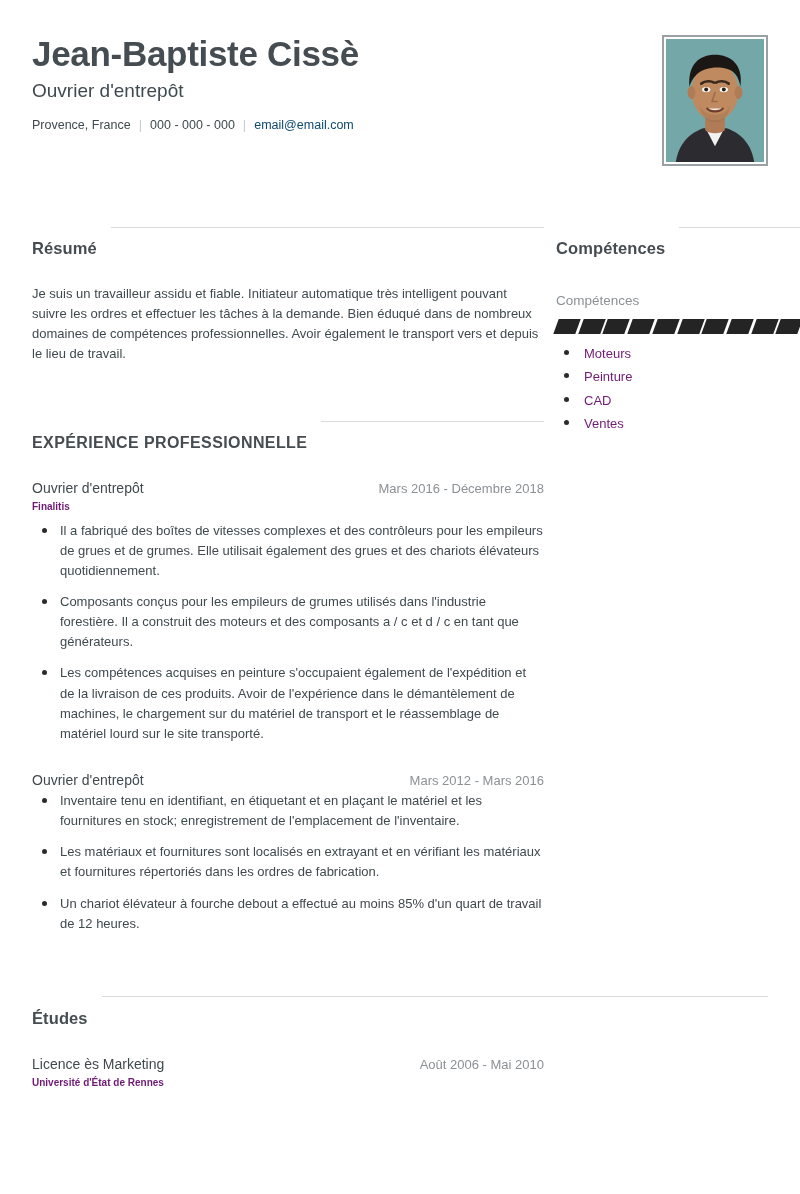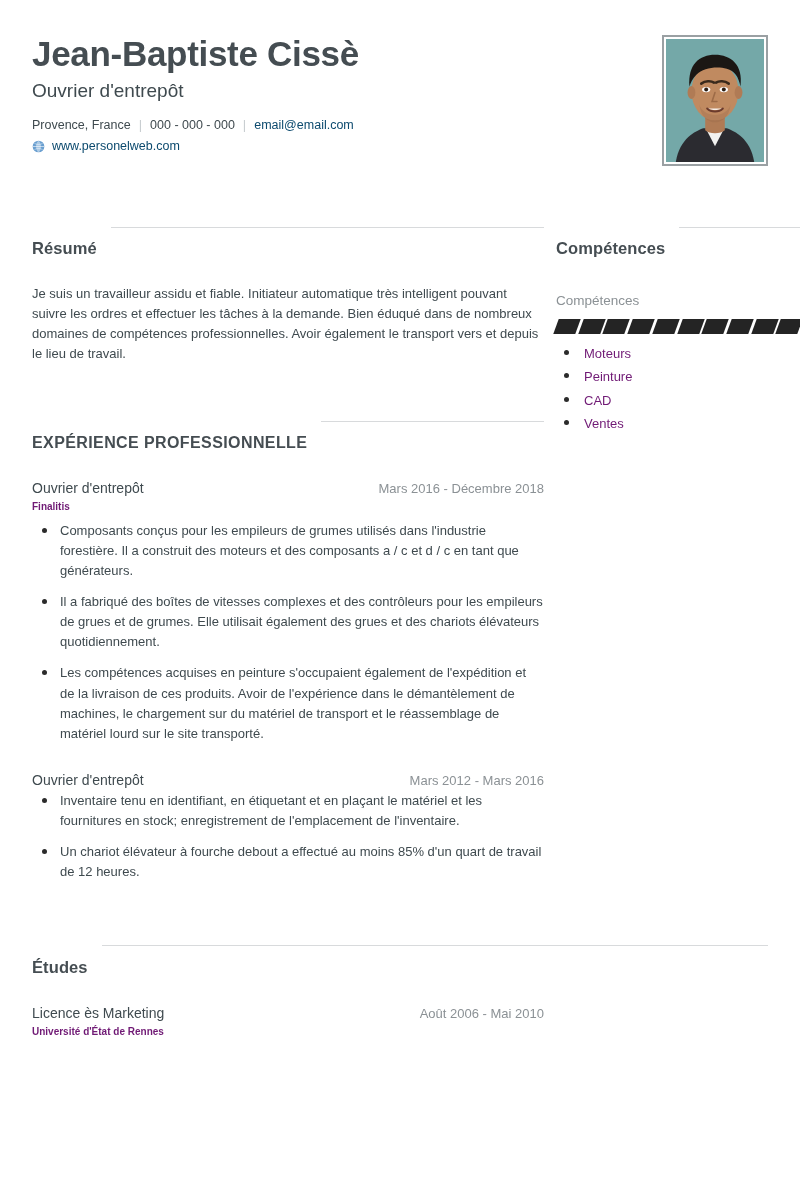--- a/index.html
+++ b/index.html
@@ -244,32 +244,20 @@
       <div class="job-title">Ouvrier d'entrepôt</div>
 
       <div class="contact-line">
         <span>Provence, France</span>
         <span class="contact-sep">|</span>
         <span>000 - 000 - 000</span>
         <span class="contact-sep">|</span>
         <a class="contact-link" href="#">email@email.com</a>
       </div>
 
-      <div class="web-line">
-        <span class="globe-icon">
-          <svg viewBox="0 0 16 16" width="13" height="13" aria-hidden="true">
-            <circle cx="8" cy="8" r="7.2" fill="#6a9fd0"></circle>
-            <path d="M8 0.8 C4 3 4 13 8 15.2 C12 13 12 3 8 0.8 Z" fill="#ffffff" opacity="0.45"></path>
-            <path d="M0.9 8 H15.1" stroke="#ffffff" stroke-width="1" opacity="0.7"></path>
-            <path d="M3 4.2 C6 6 10 6 13 4.2" stroke="#ffffff" stroke-width="0.9" fill="none" opacity="0.6"></path>
-            <path d="M3 11.8 C6 10 10 10 13 11.8" stroke="#ffffff" stroke-width="0.9" fill="none" opacity="0.6"></path>
-          </svg>
-        </span>
-        <a class="contact-link" href="#">www.personelweb.com</a>
-      </div>
     </div>
 
     <div class="photo-frame">
       <svg class="photo" viewBox="0 0 100 124" preserveAspectRatio="none">
         <rect x="0" y="0" width="100" height="124" fill="#74a8a8"></rect>
 
         <path d="M10 124 C14 100 30 93 38 90 L62 90 C70 93 86 100 90 124 Z" fill="#2b2b30"></path>
 
         <path d="M41 91 L50 108 L59 91 L54 88 L46 88 Z" fill="#f2f2f0"></path>
 
@@ -319,33 +307,34 @@
           <span class="rule"></span>
         </div>
 
         <div class="entry">
           <div class="entry-row">
             <span class="entry-title">Ouvrier d'entrepôt</span>
             <span class="entry-date">Mars 2016 - Décembre 2018</span>
           </div>
           <div class="entry-org">Finalitis</div>
           <ul class="bullets">
+            <li>Il a fabriqué des boîtes de vitesses complexes et des contrôleurs pour les empileurs de grues et de grumes. Elle utilisait également des grues et des chariots élévateurs quotidiennement.</li>
             <li>Composants conçus pour les empileurs de grumes utilisés dans l'industrie forestière. Il a construit des moteurs et des composants a / c et d / c en tant que générateurs.</li>
-            <li>Il a fabriqué des boîtes de vitesses complexes et des contrôleurs pour les empileurs de grues et de grumes. Elle utilisait également des grues et des chariots élévateurs quotidiennement.</li>
             <li>Les compétences acquises en peinture s'occupaient également de l'expédition et de la livraison de ces produits. Avoir de l'expérience dans le démantèlement de machines, le chargement sur du matériel de transport et le réassemblage de matériel lourd sur le site transporté.</li>
           </ul>
         </div>
 
         <div class="entry">
           <div class="entry-row">
             <span class="entry-title">Ouvrier d'entrepôt</span>
             <span class="entry-date">Mars 2012 - Mars 2016</span>
           </div>
           <ul class="bullets">
             <li>Inventaire tenu en identifiant, en étiquetant et en plaçant le matériel et les fournitures en stock; enregistrement de l'emplacement de l'inventaire.</li>
+            <li>Les matériaux et fournitures sont localisés en extrayant et en vérifiant les matériaux et fournitures répertoriés dans les ordres de fabrication.</li>
             <li>Un chariot élévateur à fourche debout a effectué au moins 85% d'un quart de travail de 12 heures.</li>
           </ul>
         </div>
       </div>
 
     </div>
 
     <div class="col-side">
       <div class="section">
         <div class="section-head">

